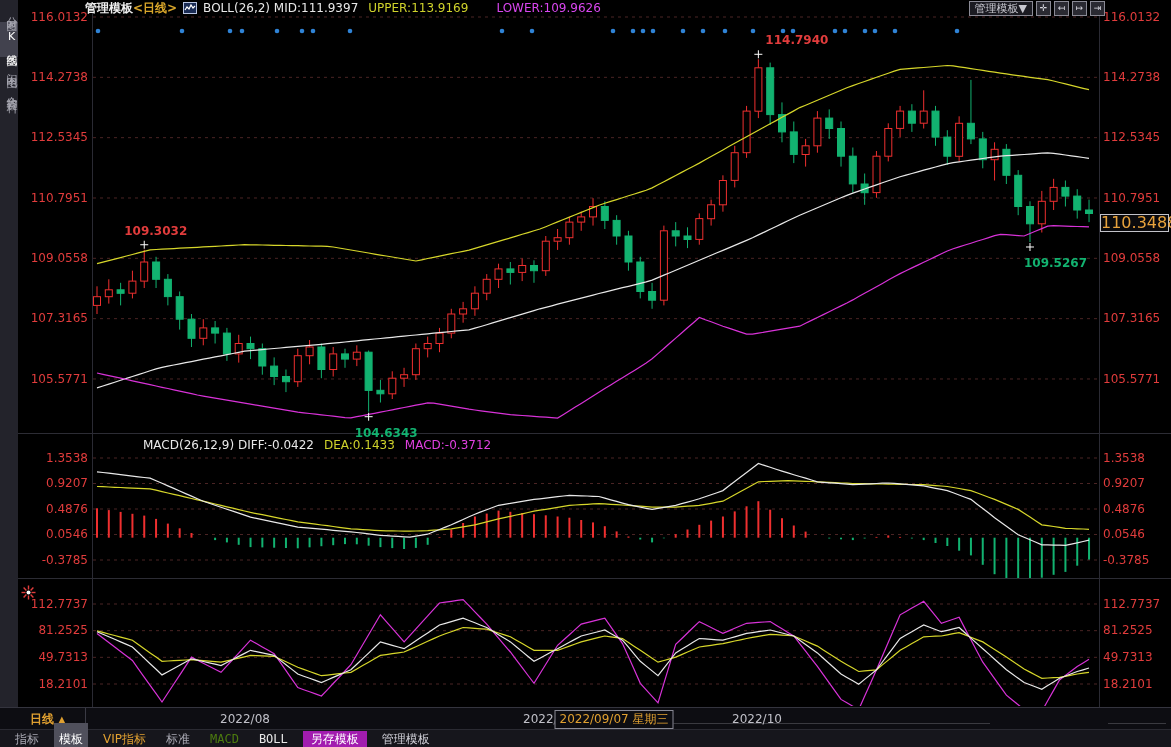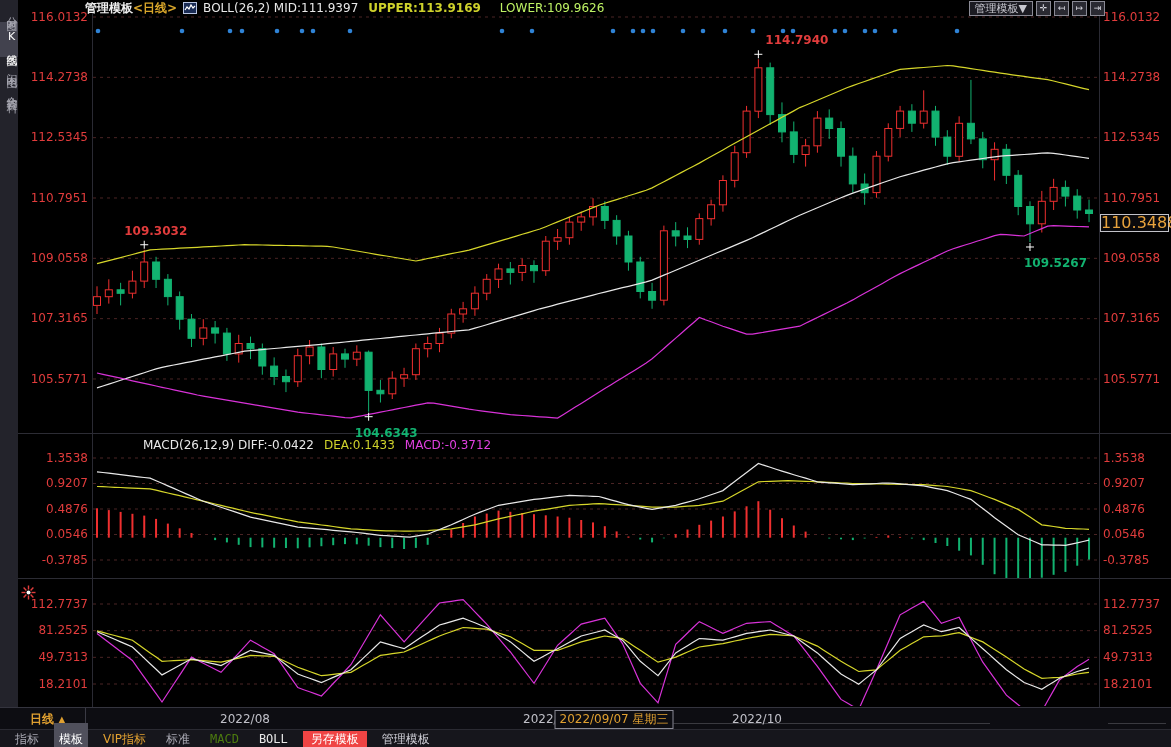--- a/index.html
+++ b/index.html
@@ -12,22 +12,22 @@
   .side-tab{writing-mode:vertical-rl;text-orientation:upright;width:18px;color:#a8a8b2;
             font-size:11px;letter-spacing:2px;padding:8px 0;text-align:center;cursor:pointer;}
   .side-tab.sel{background:#42424e;color:#fff;}
 
   
   #header{position:absolute;left:18px;top:0;width:1153px;height:16px;z-index:4;font-size:12px;line-height:16px;white-space:nowrap;}
   #header .t-symbol{color:#f0f0f0;font-weight:bold;margin-left:67px;}
   #header .t-period{color:#d9a62a;font-weight:bold;}
   .mini-chart{display:inline-block;vertical-align:-2px;margin:0 4px 0 6px;}
   .boll-mid{color:#e8e8e8;margin-left:2px;}
-  .boll-up{color:#cfd22b;margin-left:10px;font-weight:bold;}
-  .boll-low{color:#bef264;margin-left:19px;}
+  .boll-up{color:#cfd22b;margin-left:10px;}
+  .boll-low{color:#d946ef;margin-left:28px;}
   #hdr-right{position:absolute;right:66px;top:1px;display:flex;gap:3px;align-items:center;}
   #theme-dd{border:1px solid #8a8a95;color:#c8c8d0;background:#1b1b22;padding:0 5px;height:13px;
             line-height:13px;font-size:11px;cursor:pointer;}
   .ico-btn{width:13px;height:13px;border:1px solid #8a8a95;background:#2a2a32;color:#d8d8e0;
            font-size:9px;line-height:12px;text-align:center;cursor:pointer;}
 
   
   .axis-label{position:absolute;font-size:12px;color:#e13c3c;height:13px;line-height:13px;z-index:2;}
   .al-left{left:20px;width:68px;text-align:right;}
   .al-right{left:1103px;width:66px;text-align:left;}
@@ -53,21 +53,21 @@
 
   
   #bottom-bar{position:absolute;left:0;top:729px;width:1171px;height:18px;background:#16161c;
               border-top:1px solid #2a2a32;z-index:4;display:flex;align-items:center;font-size:12px;}
   .b-tab{margin-left:10px;padding:8px 5px;height:16px;line-height:16px;cursor:pointer;white-space:nowrap;}
   .b-plain{color:#a8a8b2;}
   .b-selected{background:#50505c;color:#fff;}
   .b-orange{color:#e0a030;}
   .b-mono{color:#4d7c0f;font-family:"DejaVu Sans Mono","Liberation Mono",monospace;}
   .b-mono-underline{color:#e8e8e8;font-family:"DejaVu Sans Mono","Liberation Mono",monospace;border-bottom:1px solid #cfcfd6;}
-  .b-boxed{background:#ef4444;color:#fff;padding:0 8px;}
+  .b-boxed{background:#a21caf;color:#fff;padding:0 8px;}
   .b-light{color:#d0d0d8;}
 
   #kdj-icon{position:absolute;left:21px;top:585px;z-index:4;}
 </style>
 </head>
 <body>
 
 <div id="app">
   <svg id="chart" width="1171" height="747" viewBox="0 0 1171 747">
       <defs>

